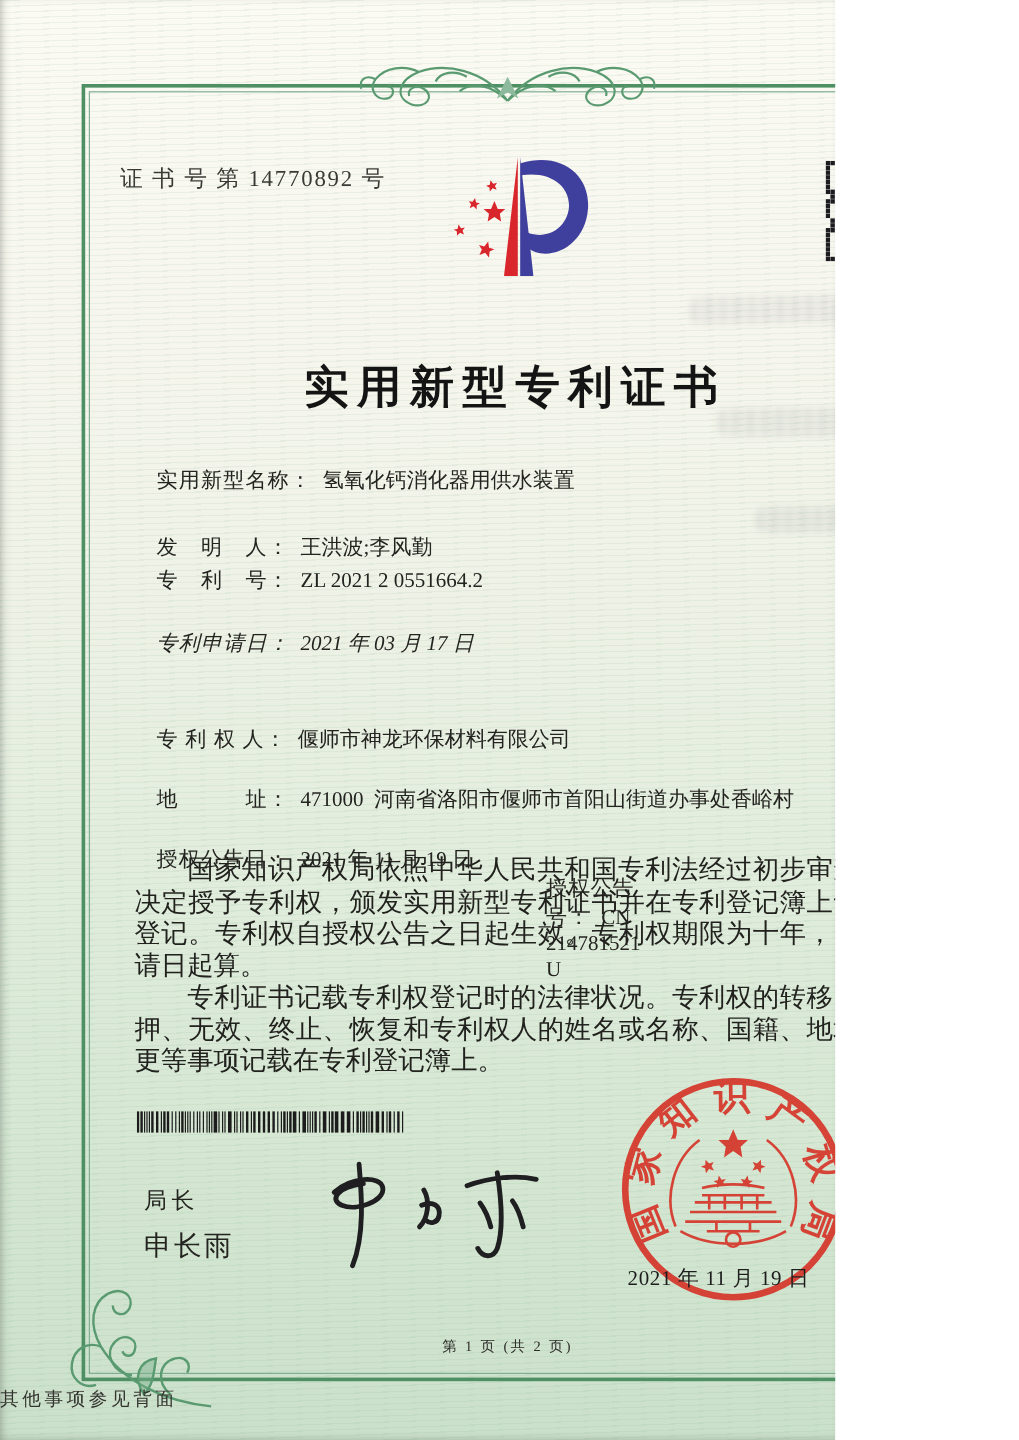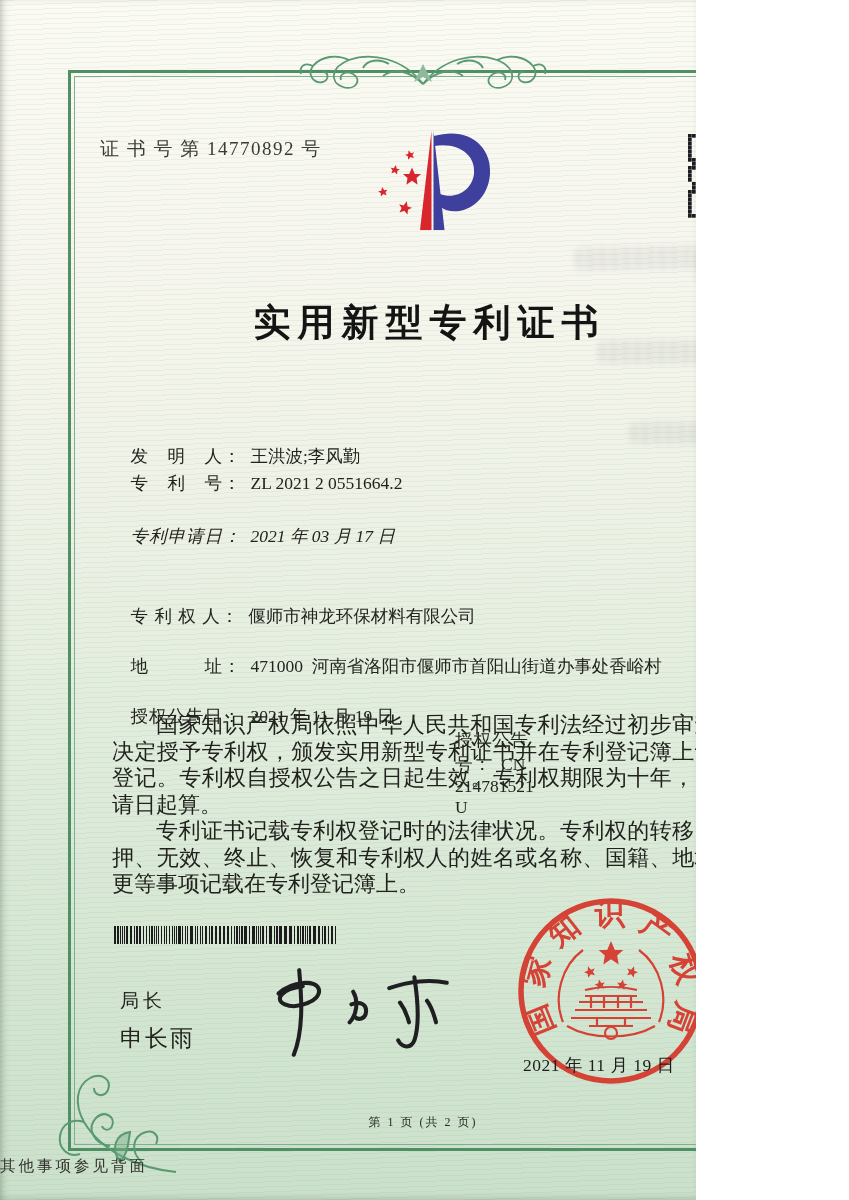--- a/index.html
+++ b/index.html
@@ -358,20 +358,23 @@
         <rect x="76" y="80" width="3.7" height="3.7"></rect>
       </svg></div>
 
   <div class="smudge sm1"></div>
   <div class="smudge sm2"></div>
   <div class="smudge sm3"></div>
   <div class="smudge sm4"></div>
 
   <div class="title">实用新型专利证书</div>
 
+  <div class="field-row row-name">
+    <span class="flabel">实用新型名称：</span><span class="fvalue">氢氧化钙消化器用供水装置</span>
+  </div>
   <div class="field-row row-inventor">
     <span class="flabel">发　明　人：</span><span class="fvalue">王洪波;李风勤</span>
   </div>
   <div class="field-row row-patno">
     <span class="flabel">专　利　号：</span><span class="fvalue">ZL 2021 2 0551664.2</span>
   </div>
   <div class="field-row row-filing">
     <span class="flabel">专利申请日：</span><span class="fvalue">2021 年 03 月 17 日</span>
   </div>
   <div class="field-row row-patentee">

